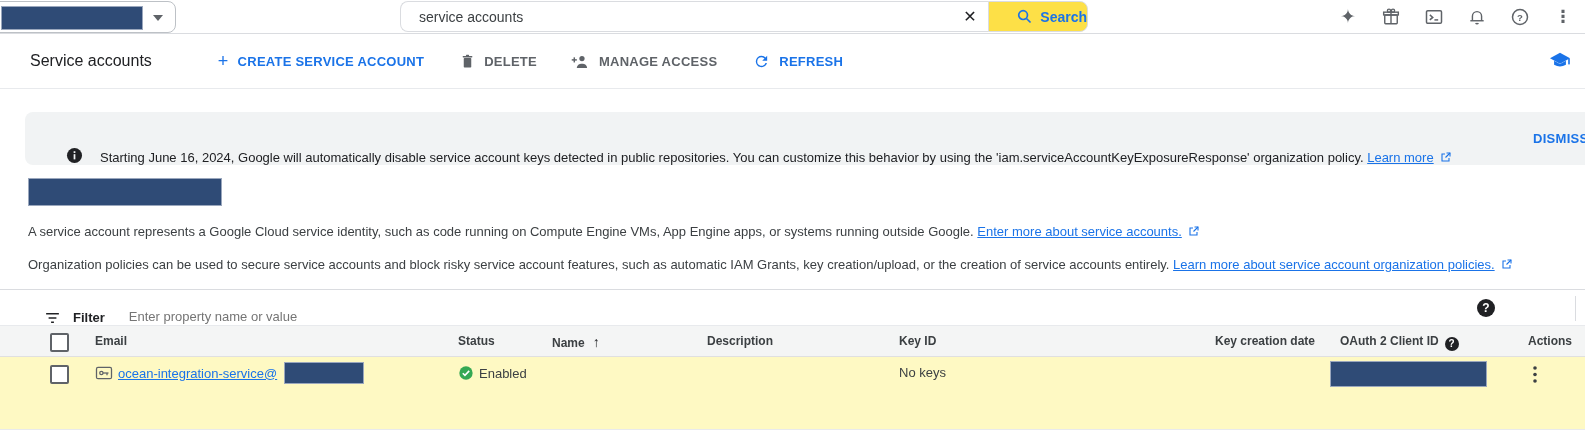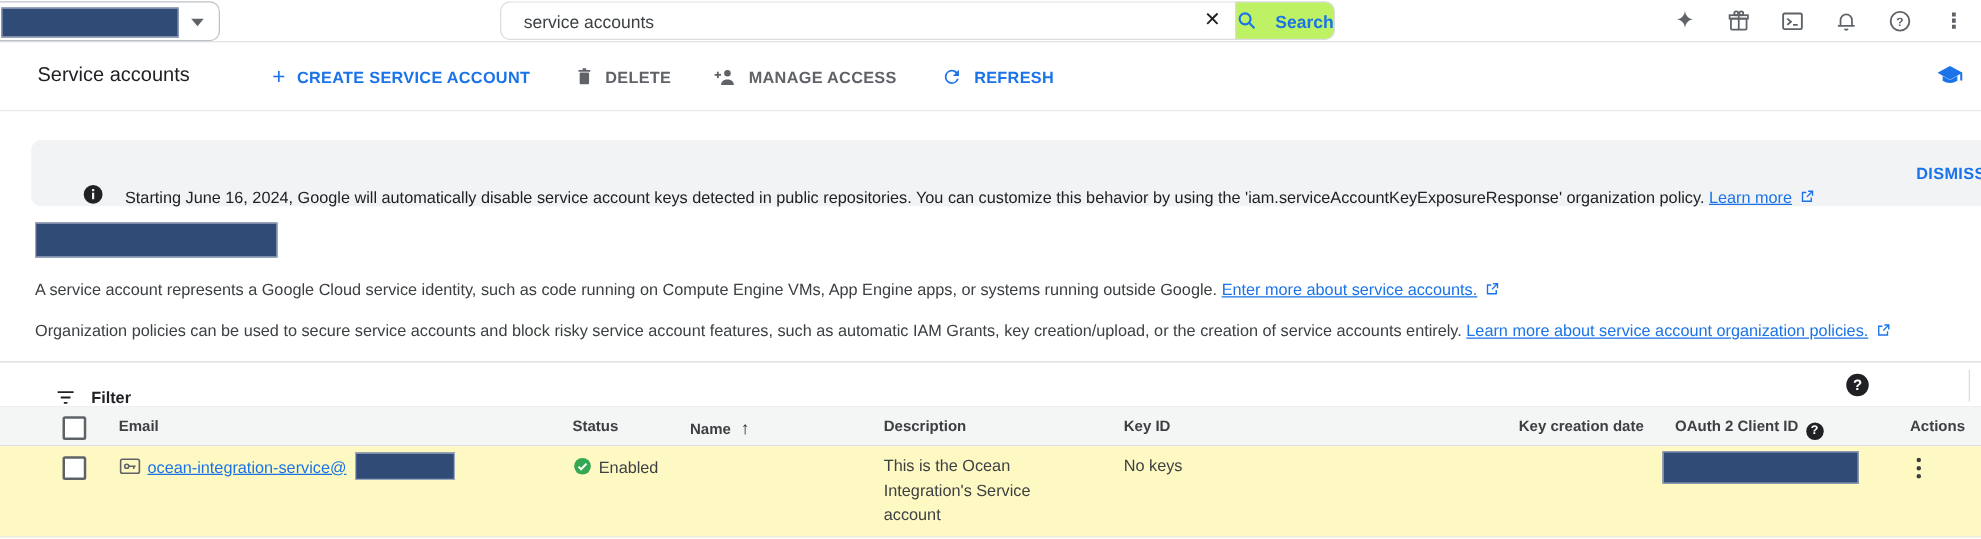--- a/index.html
+++ b/index.html
@@ -12,21 +12,21 @@
   
   .topbar{position:absolute;left:0;top:0;width:1585px;height:33px;background:#fff;border-bottom:1px solid #dadce0;}
   .proj-select{position:absolute;left:-14px;top:1px;width:188px;height:30px;border:1px solid #bdc1c6;border-radius:8px;display:flex;align-items:center;background:#fff;}
   .redact{background:#2f4b76;border:1px solid #9aa7bd;}
   .proj-redact{position:absolute;left:14px;top:4px;width:140px;height:22px;}
   .caret{position:absolute;right:12px;top:13px;width:0;height:0;border-left:5px solid transparent;border-right:5px solid transparent;border-top:6px solid #5f6368;}
   .searchwrap{position:absolute;left:400px;top:1px;height:31px;display:flex;}
   .searchfield{width:588px;height:31px;border:1px solid #dadce0;border-right:none;border-radius:8px 0 0 8px;box-sizing:border-box;display:flex;align-items:center;background:#fff;}
   .searchfield input{flex:1;border:none;outline:none;font:14px "Liberation Sans",sans-serif;color:#3c4043;padding:0 0 0 18px;background:transparent;}
   .clear-x{width:36px;text-align:center;font-size:16px;color:#202124;cursor:pointer;line-height:31px;}
-  .searchbtn{width:80px;height:31px;border:1px solid #dadce0;border-radius:0 8px 8px 0;box-sizing:border-box;display:flex;align-items:center;justify-content:space-between;gap:7px;background:#bef264;color:#1a73e8;font-weight:bold;font-size:14px;cursor:pointer;}
+  .searchbtn{width:100px;height:31px;border:1px solid #dadce0;border-radius:0 8px 8px 0;box-sizing:border-box;display:flex;align-items:center;justify-content:flex-end;gap:7px;background:#fde047;color:#1a73e8;font-weight:bold;font-size:14px;cursor:pointer;}
   .top-icons{position:absolute;right:12px;top:0;height:33px;display:flex;align-items:center;gap:23px;}
   .tico{width:20px;height:20px;display:flex;align-items:center;justify-content:center;color:#5f6368;}
   .sparkle{font-size:19px;color:#5f6368;line-height:20px;}
   .vdots{font-size:17px;font-weight:bold;color:#5f6368;letter-spacing:0;}
   
   .toolbar{position:absolute;left:0;top:34px;width:1585px;height:54px;background:#fff;border-bottom:1px solid #e8eaed;display:flex;align-items:center;}
   .page-title{font-size:16px;color:#202124;margin-left:30px;}
   .tb-btn{display:flex;align-items:center;gap:9px;font-size:13px;font-weight:bold;letter-spacing:.25px;cursor:pointer;}
   .tb-blue{color:#1a73e8;}
   .tb-gray{color:#5f6368;}
@@ -229,20 +229,21 @@
   <div class="filter-label">
     <span>
       <svg width="17" height="14" viewBox="0 0 24 18" stroke="#202124" stroke-width="2.1">
           <line x1="3" y1="3" x2="21" y2="3"></line>
           <line x1="6.5" y1="9" x2="17.5" y2="9"></line>
           <line x1="10" y1="15" x2="14" y2="15"></line>
         </svg>
     </span>
     <span>Filter</span>
   </div>
+  <input class="filter-input" placeholder="Enter property name or value" style="">
   <div class="q-dark filter-q">?</div>
   <div class="filter-div"></div>
 </div>
 
 <div class="thead">
   <div class="checkbox hd-check"></div>
   <div class="hcell" style="left:95px;">Email</div>
   <div class="hcell" style="left:458px;">Status</div>
   <div class="hcell" style="left:552px;">
     <span>Name</span><span class="sortarrow">↑</span>
@@ -277,21 +278,20 @@
   <div class="status-cell">
     <span>
       <svg width="16" height="16" viewBox="0 0 24 24">
           <circle cx="12" cy="12" r="10" fill="#34a853"></circle>
           <polyline points="7.2,12.4 10.4,15.6 16.8,8.8" fill="none" stroke="#fff" stroke-width="2.4"></polyline>
         </svg>
     </span>
     <span>Enabled</span>
   </div>
 
-  <div class="desc-cell">This is the Ocean Integration's Service account</div>
 
   <div class="keyid-cell">No keys</div>
 
   <div class="redact oauth-redact"></div>
 
   <div class="row-dots">
     <svg width="4" height="17" viewBox="0 0 4 17" fill="#3c4043">
         <circle cx="2" cy="2" r="1.8"></circle>
         <circle cx="2" cy="8.5" r="1.8"></circle>
         <circle cx="2" cy="15" r="1.8"></circle>

